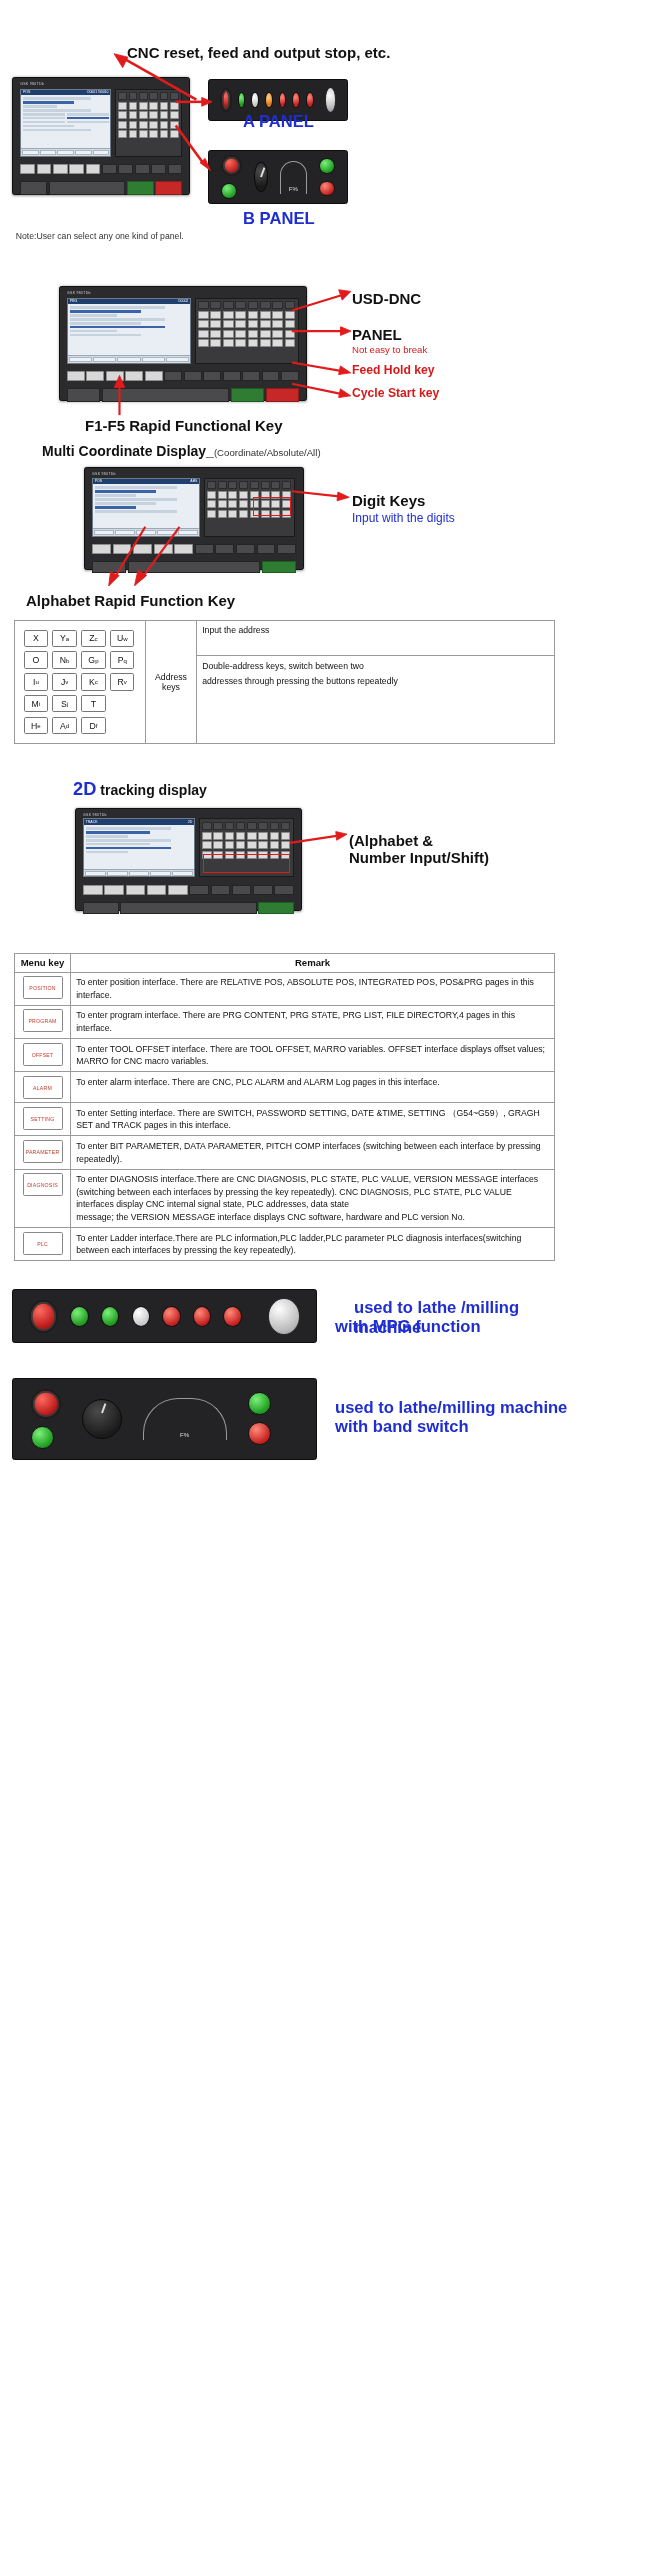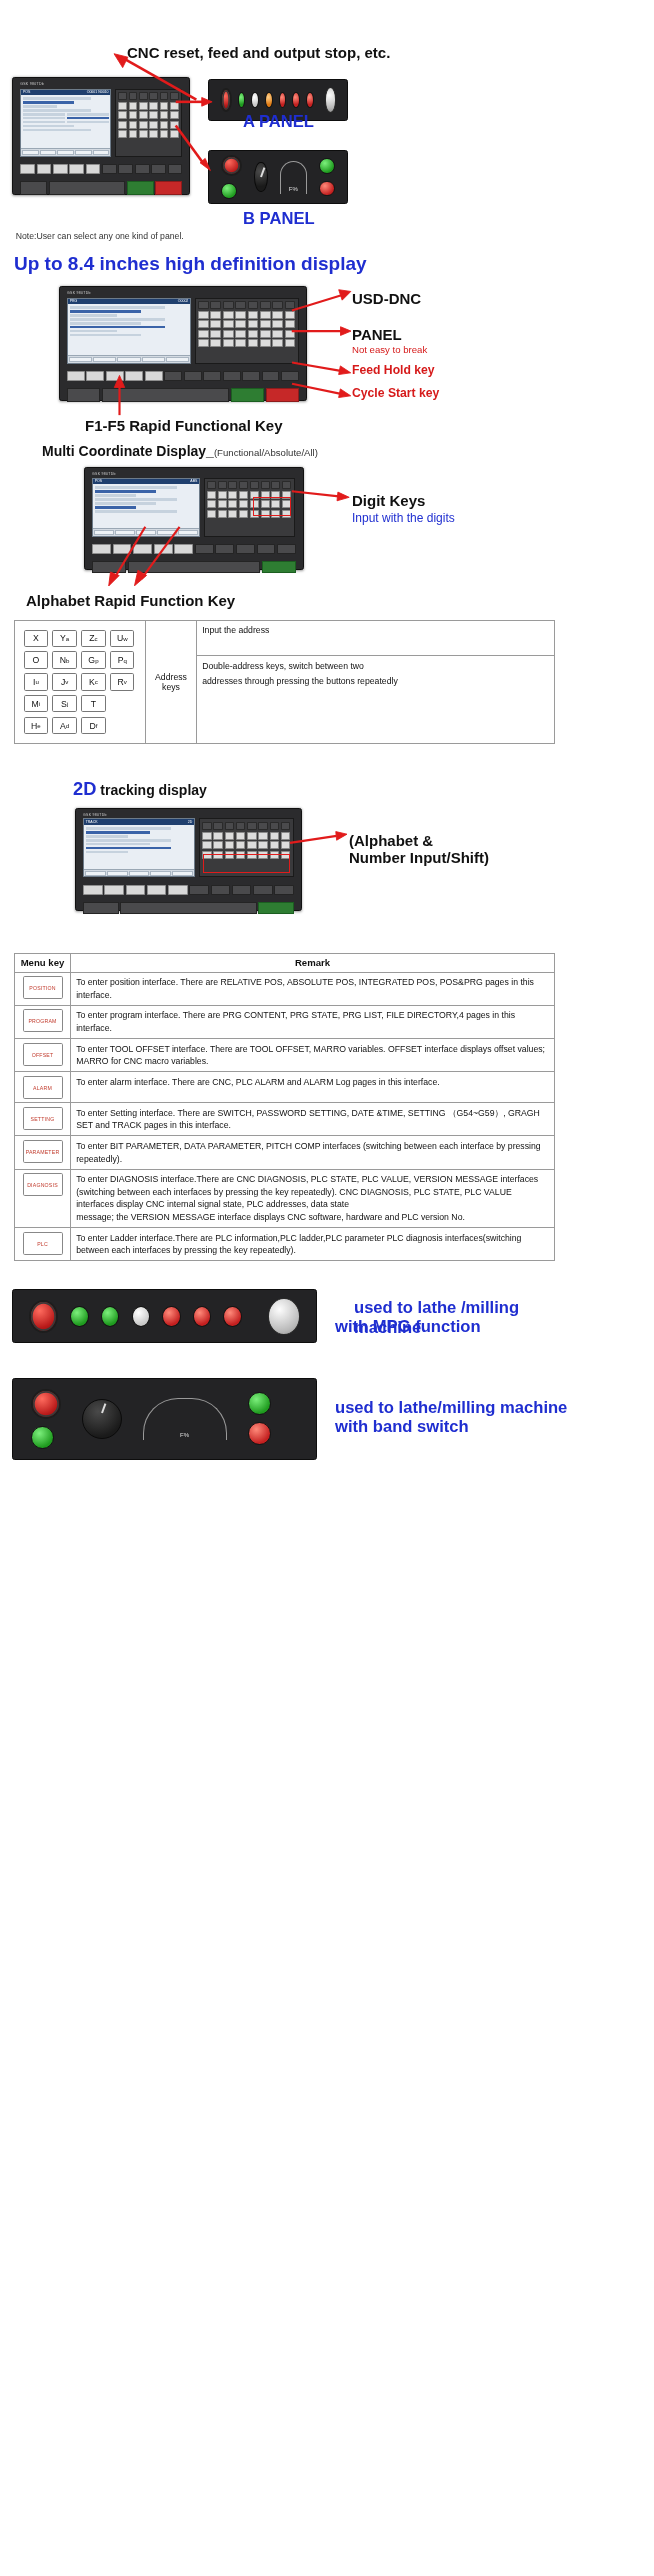--- a/index.html
+++ b/index.html
@@ -290,21 +290,20 @@
     <svg class="arrow" style="left:174px;top:122px;" width="39" height="52" viewBox="0 0 45 60">
       <line x1="2" y1="4" x2="34" y2="48" stroke-width="3"></line>
       <polygon points="42,56 30,47 36,42"></polygon>
     </svg>
 
     <div style="position:absolute;left:15.7px;top:231px;" class="note">Note:User can select any one kind of panel.</div>
   </div>
 
   <div style="position:relative;height:188px;">
 
-    <div style="position:absolute;left:14px;top:0px;" class="hdr-blue-lg">Up to 8.4 inches high definition display</div>
 
     <div class="cnc" style="position:absolute;left:59px;top:33px;width:248px;height:115px;">
       <div class="brand">GSK 980TDb</div>
       <div class="cnc-inner" style="padding-top:10.5px;">
         <div class="screen" style="width:124px;height:66px;">
           <div class="scr-top">
               <span>PRG</span>
               <span>O0002</span>
             </div>
           <div class="scr-body">
@@ -416,21 +415,21 @@
       <polygon points="72,16 60,8 58,18"></polygon>
     </svg>
     <svg class="arrow" style="left:110px;top:122px;" width="19" height="44" viewBox="0 0 22 50">
       <line x1="11" y1="46" x2="11" y2="8" stroke-width="2.5"></line>
       <polygon points="11,0 5,14 17,14"></polygon>
     </svg>
   </div>
 
   <div style="position:relative;height:179px;">
     <div style="position:absolute;left:42px;top:1.7px;">
-      <span class="hdr-black" style="font-size:14px;">Multi Coordinate Display_</span><span class="note" style="font-size:9.6px;">(Functional/Absolute/All)</span>
+      <span class="hdr-black" style="font-size:14px;">Multi Coordinate Display_</span><span class="note" style="font-size:9.6px;">(Coordinate/Absolute/All)</span>
     </div>
 
     <div class="cnc" style="position:absolute;left:84px;top:26px;width:220px;height:103px;">
       <div class="brand">GSK 980TDb</div>
       <div class="cnc-inner" style="padding-top:9.6px;">
         <div class="screen" style="width:108px;height:59px;">
           <div class="scr-top">
               <span>POS</span>
               <span>ABS</span>
             </div>

